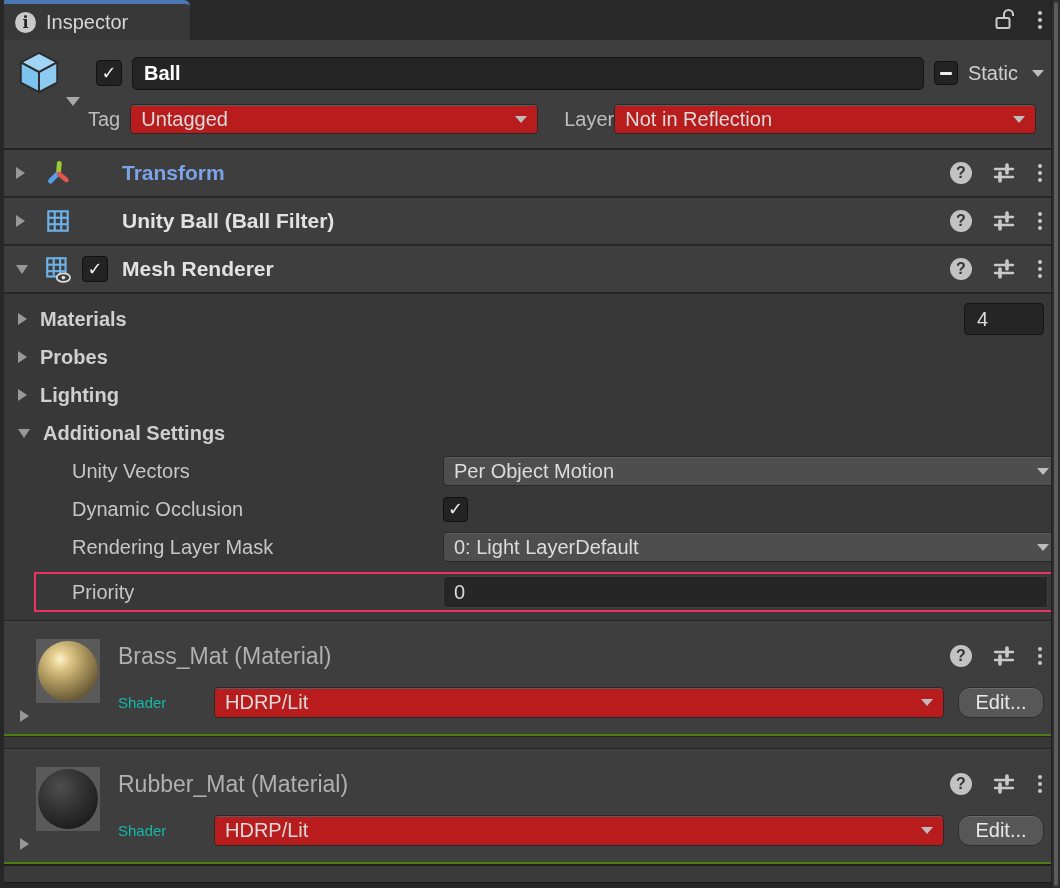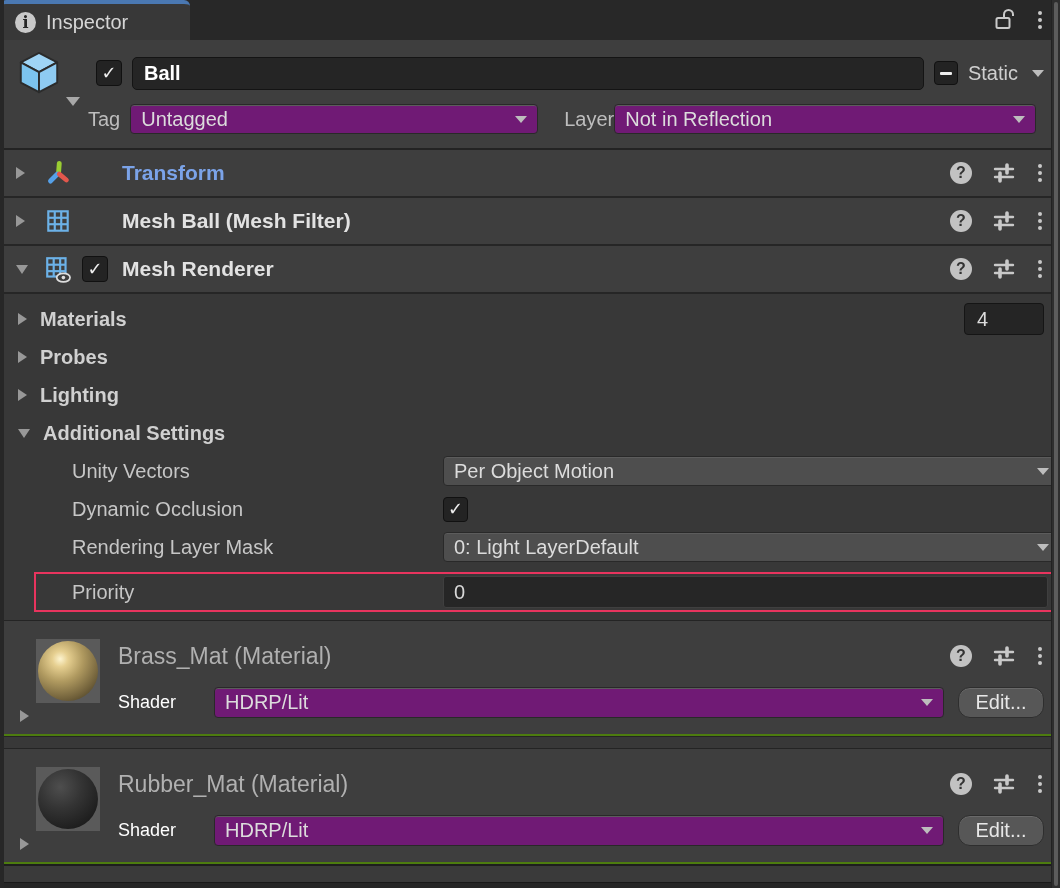--- a/index.html
+++ b/index.html
@@ -47,21 +47,21 @@
     border-radius:5px; color:#fff; font-weight:bold; font-size:20px; padding:0 11px;
     font-family:"Liberation Sans",sans-serif; outline:none;
   }
   .static-box { width:24px; height:24px; margin-left:0; position:relative; }
   .static-dash { width:12px; height:3px; background:#eee; border-radius:1px; }
   .static-label { color:#cfcfcf; font-size:20px; margin:0 14px 0 10px; }
   .dd-arrow { width:0; height:0; border-left:6px solid transparent; border-right:6px solid transparent; border-top:7px solid #bdbdbd; flex:none; }
   .go-row2 { display:flex; align-items:center; margin-top:14px; padding-left:88px; padding-right:24px; }
   .field-label { color:#bdbdbd; font-size:20px; }
   .dropdown {
-    background:#701a75; border:1px solid #292929; border-radius:4px; height:30px;
+    background:#b91c1c; border:1px solid #292929; border-radius:4px; height:30px;
     display:flex; align-items:center; justify-content:space-between; padding:0 10px;
     color:#dcdcdc; font-size:20px; box-shadow:inset 0 1px 0 #5c5c5c; cursor:pointer;
   }
   .tag-dd { width:408px; margin-left:10px; }
   .layer-label { margin-left:26px; }
   .layer-dd { flex:1; }
 
   
   .comp-header {
     height:48px; background:#3e3e3e; border-bottom:2px solid #262626;
@@ -108,21 +108,21 @@
   
   .mat-section { height:116px; background:#3e3e3e; border-top:1px solid #242424; border-bottom:2px solid #4d7c0f; position:relative; }
   .mat-preview { position:absolute; left:36px; top:18px; width:64px; height:64px; background:#5a5a5a; cursor:pointer; }
   .sphere { width:60px; height:60px; border-radius:50%; margin:2px; }
   .sphere-brass { background:radial-gradient(circle at 37% 30%, #fdf4d0 0%, #e6cf90 14%, #b09a60 40%, #70603a 72%, #2f2a1a 100%); }
   .sphere-rubber { background:radial-gradient(circle at 37% 30%, #4e4e4e 0%, #343434 38%, #1d1d1d 78%, #121212 100%); }
   .mat-title { position:absolute; left:118px; top:22px; font-size:23px; color:#b0b0b0; }
   .mat-icons { position:absolute; right:16px; top:24px; display:flex; align-items:center; gap:20px; }
   .mat-fold { position:absolute; left:20px; bottom:12px; }
   .shader-row { position:absolute; left:118px; right:16px; top:66px; display:flex; align-items:center; }
-  .shader-label { color:#ffffff; font-size:18px; width:82px; flex:none; }
+  .shader-label { color:#14b8a6; font-size:15px; width:82px; flex:none; }
   .shader-dd { flex:1; margin:0 14px 0 14px; height:31px; }
   .edit-btn {
     width:86px; height:31px; background:#575757; border:1px solid #2e2e2e; border-radius:12px;
     box-shadow:inset 0 1px 0 #6a6a6a; color:#e8e8e8; font-size:20px;
     display:flex; align-items:center; justify-content:center; cursor:pointer;
   }
   .mat-gap { height:12px; background:#383838; border-top:1px solid #242424; }
   .bottom-strip { height:18px; background:#3a3a3a; border-top:2px solid #1e1e1e; }
   .bottom-edge { height:20px; background:#262626; border-top:1px solid #1a1a1a; }
 </style>
@@ -217,21 +217,21 @@
   <span class="fold fold-r"></span>
   <svg class="comp-icon" viewBox="0 0 26 26">
     <g stroke="#6cb2e8" stroke-width="2" fill="none">
       <rect x="4" y="4" width="18" height="18"></rect>
       <line x1="10" y1="4" x2="10" y2="22"></line>
         <line x1="16" y1="4" x2="16" y2="22"></line>
       <line x1="4" y1="10" x2="22" y2="10"></line>
         <line x1="4" y1="16" x2="22" y2="16"></line>
     </g>
   </svg>
-  <span class="comp-title">Mesh Ball (Mesh Filter)</span>
+  <span class="comp-title">Unity Ball (Ball Filter)</span>
   <div class="right-icons">
     <span class="help">?</span>
     <svg width="24" height="22" viewBox="0 0 24 22" style="cursor:pointer">
       <g stroke="#c9c9c9" stroke-linecap="round">
         <line x1="3" y1="7" x2="21" y2="7" stroke-width="2.4"></line>
         <line x1="15" y1="3" x2="15" y2="11" stroke-width="3.6"></line>
         <line x1="3" y1="15" x2="21" y2="15" stroke-width="2.4"></line>
         <line x1="8" y1="11" x2="8" y2="19" stroke-width="3.6"></line>
       </g>
     </svg>

